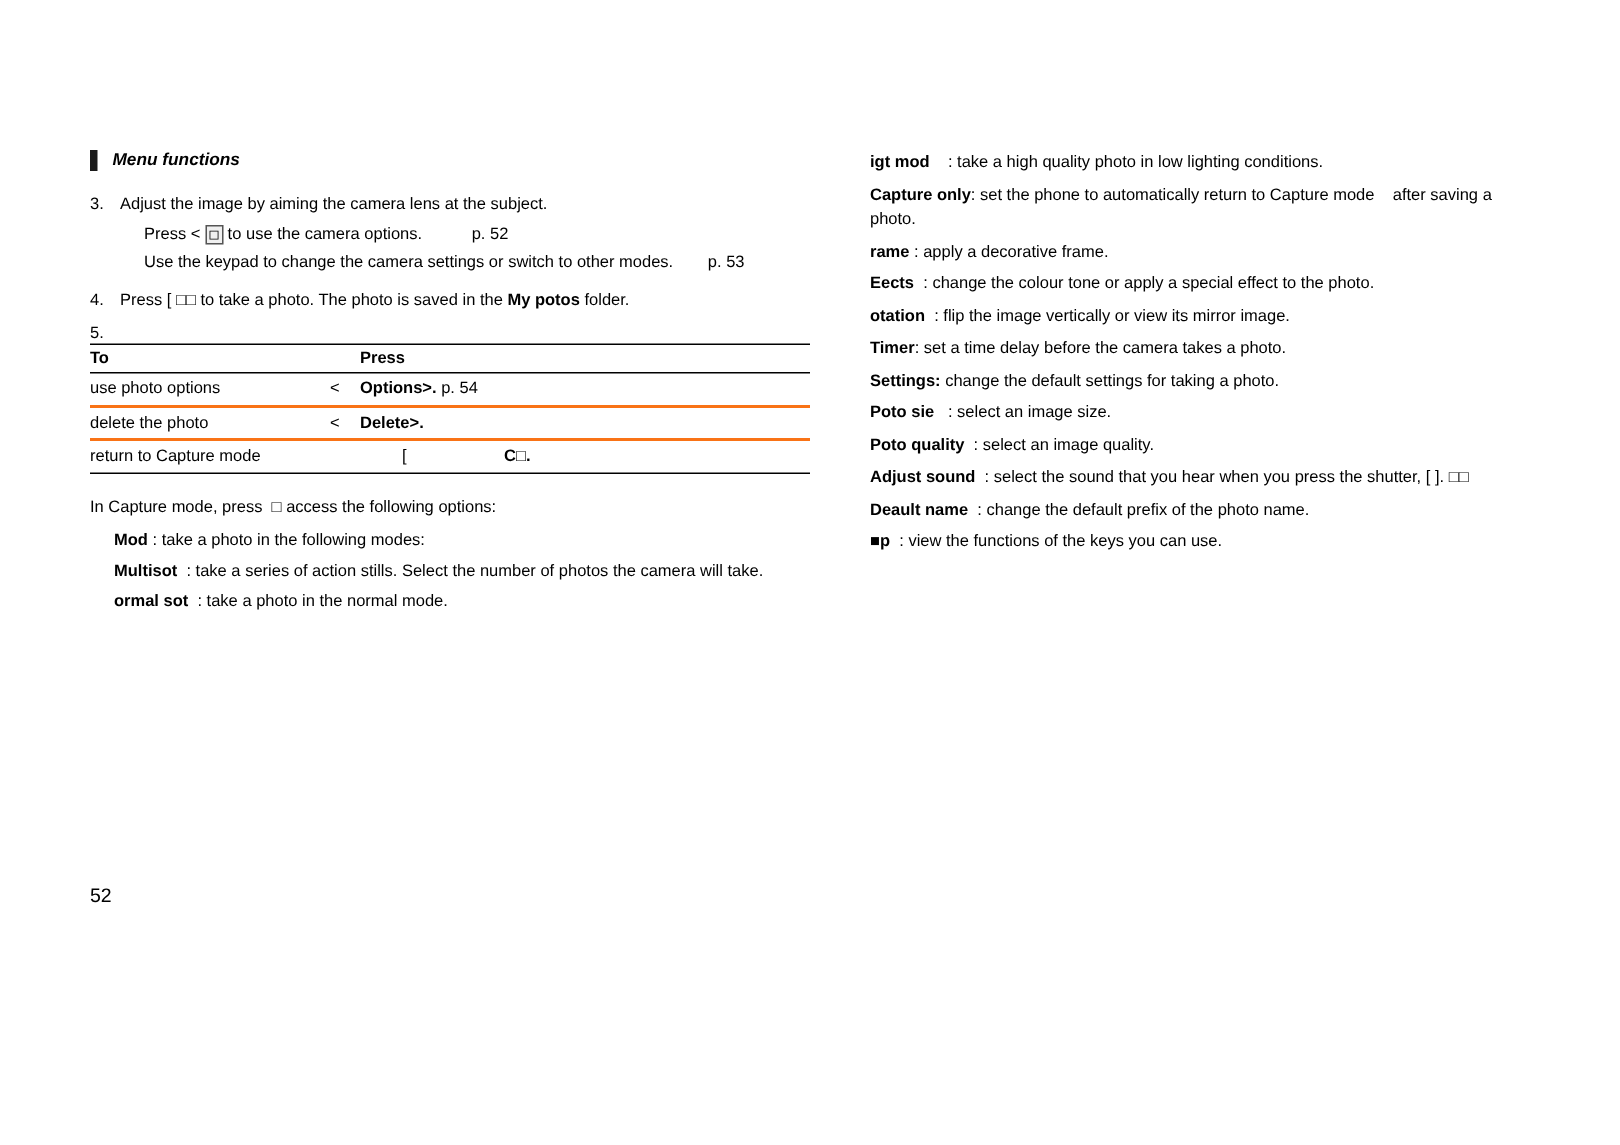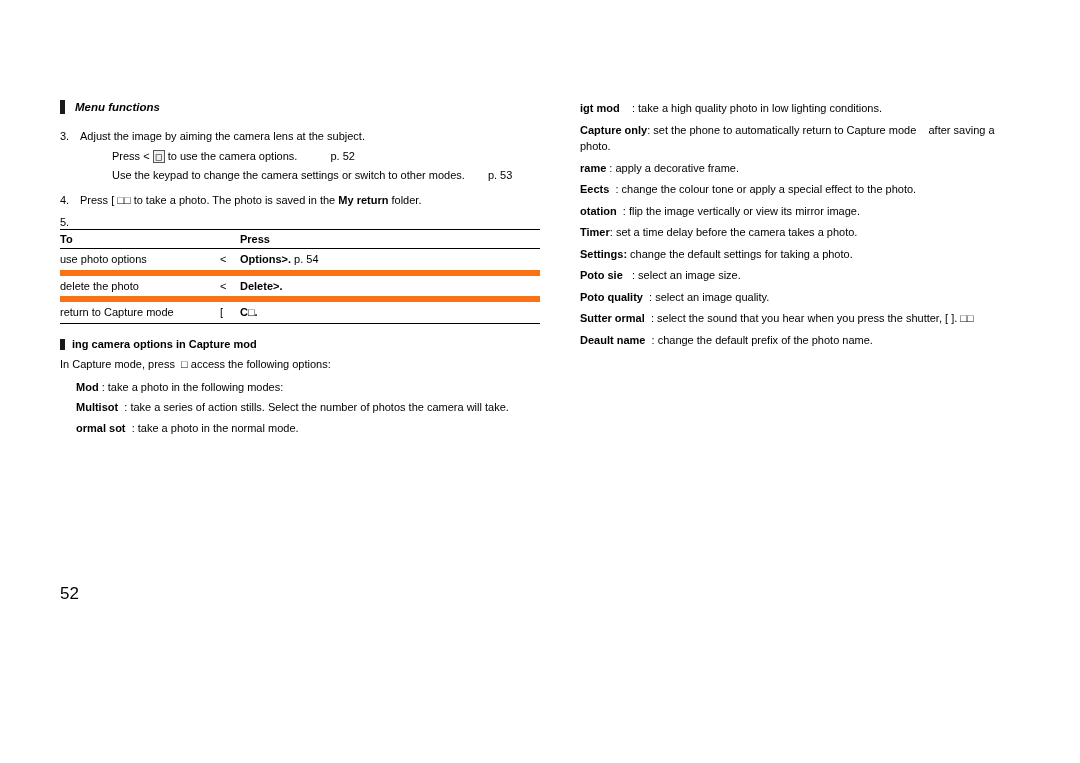--- a/index.html
+++ b/index.html
@@ -58,41 +58,41 @@
       top: 0;
     }
     .sub-item {
       padding-left: 16px;
       margin-top: 3px;
       line-height: 1.5;
     }
     .sub-item-line {
       margin-bottom: 3px;
       line-height: 1.5;
-      margin-left: 16px;
     }
     .table-section {
       margin: 10px 0;
       border-top: 1px solid #000;
       border-bottom: 1px solid #000;
     }
     .table-header {
       display: flex;
       border-bottom: 1px solid #000;
       padding: 3px 0;
       font-weight: bold;
     }
     .table-row {
       display: flex;
       padding: 2px 0;
-      border-bottom: 6px solid #f97316;
+      border-bottom: 2px solid #f97316;
       line-height: 1.5;
     }
     .table-row:last-child {
       border-bottom: none;
+      gap: 48px;
     }
     .col-to {
       width: 160px;
       padding-right: 8px;
     }
     .col-arrow {
       width: 20px;
     }
     .col-press {
       flex: 1;
@@ -108,21 +108,21 @@
     }
     .option-item {
       padding-left: 16px;
       margin-bottom: 4px;
       line-height: 1.5;
     }
     .page-num {
       position: absolute;
       bottom: 30px;
       left: 60px;
-      font-size: 17px;
+      font-size: 13px;
     }
     b { font-weight: bold; }
     .right-item {
       margin-bottom: 5px;
       line-height: 1.5;
     }
     .kbd {
       font-family: monospace;
       font-size: 10px;
       border: 1px solid #555;
@@ -154,21 +154,21 @@
           </div>
           <div class="sub-item-line">
             <span>Use the keypad to change the camera settings or switch to other modes.</span>
             <span style="margin-left:20px;">p. 53</span>
           </div>
         </div>
       </div>
 
       <div class="step-item">
         <span class="step-number">4.</span>
-        <span>Press [ □□ to take a photo. The photo is saved in the <b>My return</b> folder.</span>
+        <span>Press [ □□ to take a photo. The photo is saved in the <b>My potos</b> folder.</span>
       </div>
 
       <div style="margin-top:8px;">
         <span style="font-size:11px;">5.</span>
         <div class="table-section" style="margin-top:1px;">
           <div class="table-header">
             <span class="col-to">To</span>
             <span class="col-arrow"></span>
             <span class="col-press">Press</span>
           </div>
@@ -184,24 +184,20 @@
           </div>
           <div class="table-row">
             <span class="col-to">return to Capture mode</span>
             <span class="col-arrow">[</span>
             <span class="col-press"> <b>C□.</b></span>
           </div>
         </div>
       </div>
 
       <div style="margin-top:14px;">
-        <div class="camera-options-title">
-          <span class="section-title-bar" style="display:inline-block;width:5px;height:11px;background:#1a1a1a;margin-right:4px;vertical-align:middle;"></span>
-          <b>ing camera options in Capture mod</b>
-        </div>
         <div class="options-intro">
           In Capture mode, press &nbsp;□ access the following options:
         </div>
         <div class="option-item">
           <b>Mod</b> : take a photo in the following modes:
         </div>
         <div class="option-item">
           <b>Multisot</b> &nbsp;: take a series of action stills. Select the number of photos the camera will take.
         </div>
         <div class="option-item">
@@ -243,27 +239,30 @@
 
       <div class="right-item">
         <b>Poto sie</b> &nbsp;&nbsp;: select an image size.
       </div>
 
       <div class="right-item">
         <b>Poto quality</b> &nbsp;: select an image quality.
       </div>
 
       <div class="right-item">
-        <b>Sutter ormal</b> &nbsp;: select the sound that you hear when you press the shutter, [ ]. □□
+        <b>Adjust sound</b> &nbsp;: select the sound that you hear when you press the shutter, [ ]. □□
       </div>
 
       <div class="right-item">
         <b>Deault name</b> &nbsp;: change the default prefix of the photo name.
       </div>
 
+      <div class="right-item">
+        <b>■p</b> &nbsp;: view the functions of the keys you can use.
+      </div>
 
     </div>
 
   </div>
 
   <div class="page-num">52</div>
 
 </div>
 
 </body></html>

